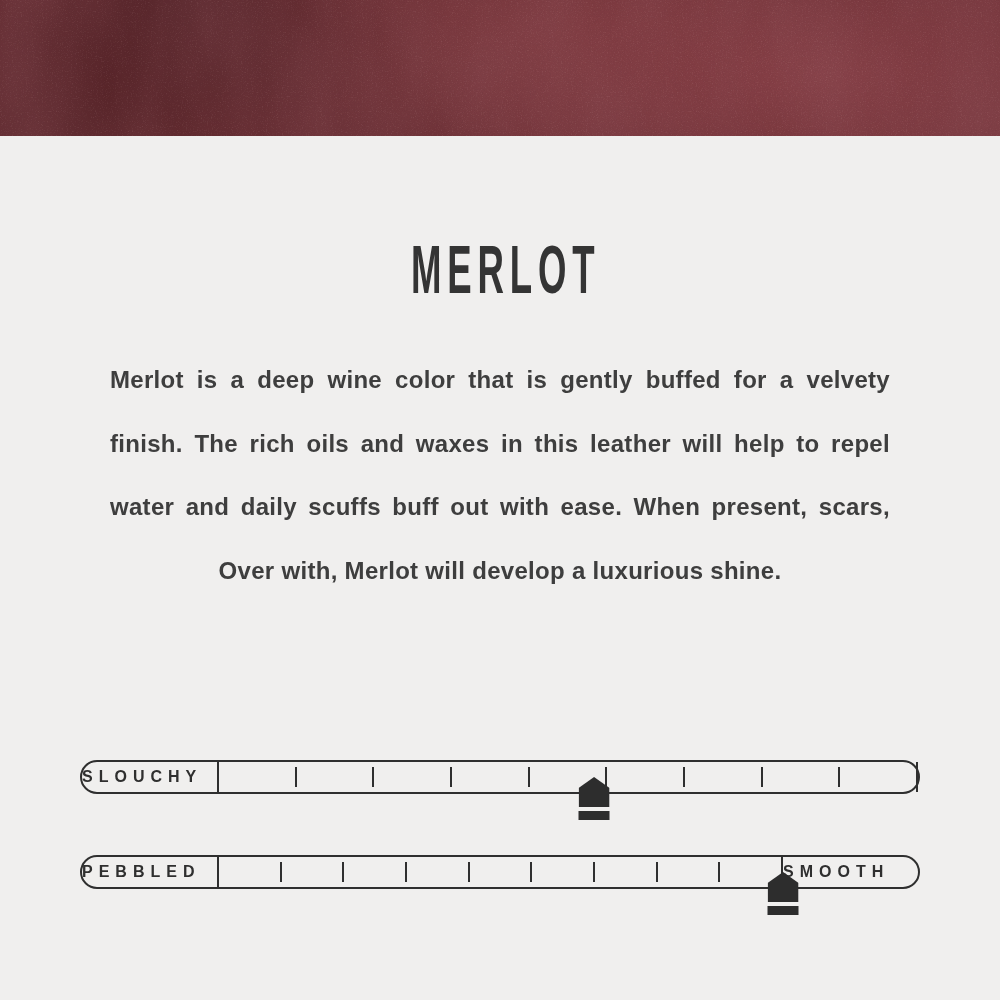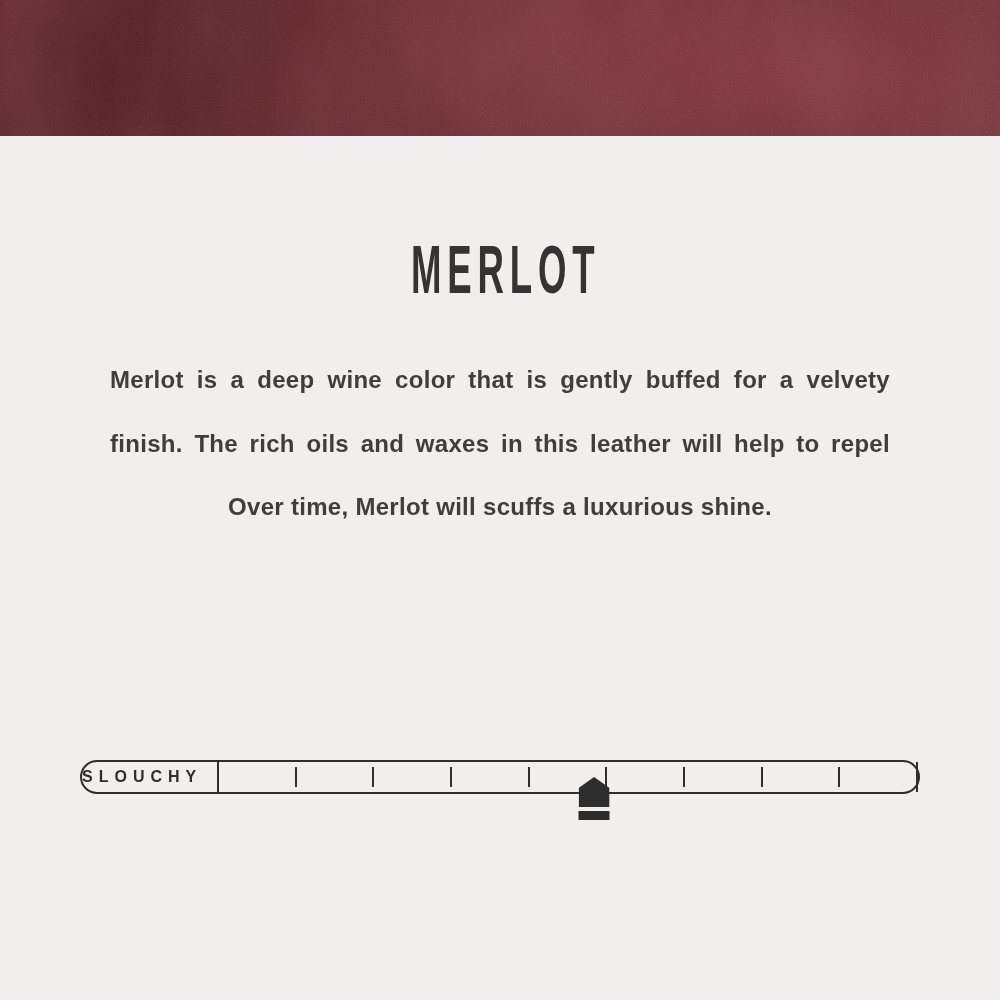--- a/index.html
+++ b/index.html
@@ -83,21 +83,22 @@
     </svg>
   </div>
 
   <h1 class="title">
     <span class="title-text">MERLOT</span>
   </h1>
 
   <div class="desc">
     <p class="line">Merlot is a deep wine color that is gently buffed for a velvety</p>
     <p class="line">finish. The rich oils and waxes in this leather will help to repel</p>
-    <p class="line last">Over time, Merlot will scuffs a luxurious shine.</p>
+    <p class="line">water and daily scuffs buff out with ease. When present, scars,</p>
+    <p class="line last">Over with, Merlot will develop a luxurious shine.</p>
   </div>
 
   <div class="slider first">
     <div class="bar">
       <div class="cap">
         <span class="lbl">SLOUCHY</span>
       </div>
       <div class="track">
         <span class="tick"></span>
         <span class="tick"></span>
@@ -108,14 +109,38 @@
         <span class="tick"></span>
         <span class="tick"></span>
       </div>
     </div>
     <div class="marker" style="left:61.2%">
       <div class="marker-head"></div>
       <div class="marker-strip"></div>
     </div>
   </div>
 
+  <div class="slider second">
+    <div class="bar">
+      <div class="cap">
+        <span class="lbl">PEBBLED</span>
+      </div>
+      <div class="track">
+        <span class="tick"></span>
+        <span class="tick"></span>
+        <span class="tick"></span>
+        <span class="tick"></span>
+        <span class="tick"></span>
+        <span class="tick"></span>
+        <span class="tick"></span>
+        <span class="tick"></span>
+      </div>
+      <div class="cap">
+        <span class="lbl">SMOOTH</span>
+      </div>
+    </div>
+    <div class="marker" style="left:83.7%">
+      <div class="marker-head"></div>
+      <div class="marker-strip"></div>
+    </div>
+  </div>
 
 </div>
 
 </body></html>

